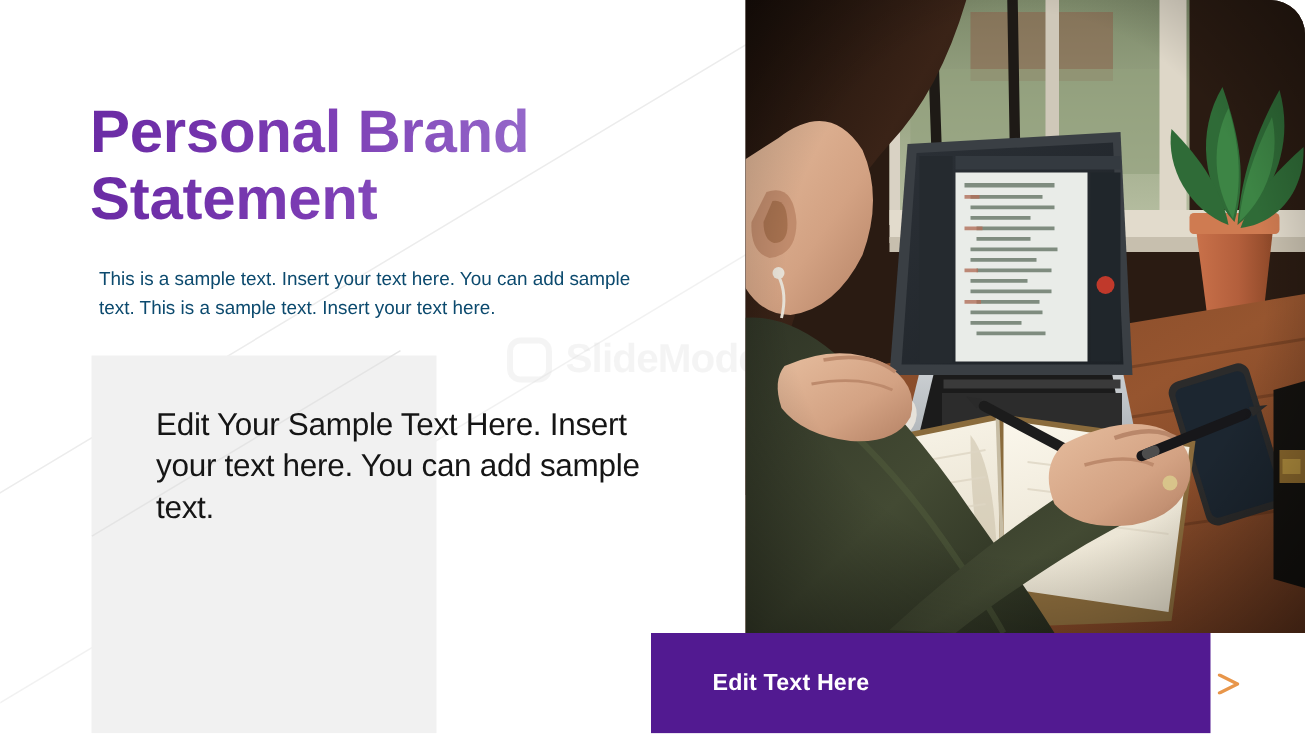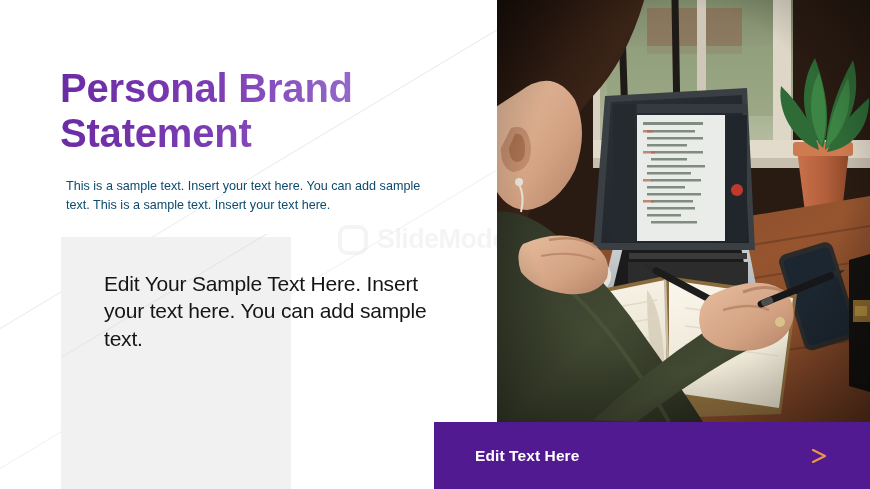--- a/index.html
+++ b/index.html
@@ -1,18 +1,18 @@
 <!DOCTYPE html>
 <html><head>
 <meta charset="utf-8">
 <style>
   html,body{margin:0;padding:0;background:#fff;}
   body{width:870px;height:489px;overflow:hidden;font-family:"Liberation Sans",sans-serif;}
 
-  .slide{position:relative;width:870px;height:489px;background:#ffffff;overflow:hidden;}
+  .slide{position:relative;width:870px;height:489px;background:#ffffff;overflow:hidden;border-radius:23px;}
 
   
   .deco-line{position:absolute;background:#ececec;height:1px;transform-origin:0 0;pointer-events:none;}
   .deco-a{left:-40px;top:352px;width:700px;transform:rotate(-31deg);}
   .deco-b{left:-30px;top:486px;width:760px;transform:rotate(-31deg);opacity:.75;}
 
   
   .grey-panel{position:absolute;left:61px;top:237px;width:230px;height:252px;background:#f1f1f1;}
   .grey-panel .pl{position:absolute;left:0;top:120px;width:240px;height:1px;background:#e4e4e4;transform-origin:0 0;transform:rotate(-31deg);}
 
@@ -30,21 +30,21 @@
   
   .watermark{position:absolute;left:338px;top:224px;display:flex;align-items:center;gap:9px;opacity:.30;pointer-events:none;}
   .wm-logo{width:30px;height:30px;border:4px solid #dedede;border-radius:9px;box-sizing:border-box;}
   .wm-text{font-size:27px;font-weight:bold;color:#dedede;letter-spacing:-.6px;}
 
   
   .photo{position:absolute;left:497px;top:0;width:373px;height:422px;overflow:hidden;background:#2a1b12;}
   .photo svg{display:block;width:373px;height:422px;}
 
   
-  .cta{position:absolute;left:434px;top:422px;width:436px;height:67px;background:#521a91;}
+  .cta{position:absolute;left:434px;top:422px;width:373px;height:67px;background:#521a91;}
   .cta-label{position:absolute;left:41px;top:50%;transform:translateY(-50%);color:#ffffff;font-size:15.5px;font-weight:bold;letter-spacing:.1px;white-space:nowrap;}
   .cta-arrow{position:absolute;left:165px;top:50%;transform:translateY(-50%);width:234px;height:14px;}
 </style>
 </head>
 <body>
 
 <div class="slide">
 
   <div class="deco-line deco-a"></div>
   <div class="deco-line deco-b"></div>

